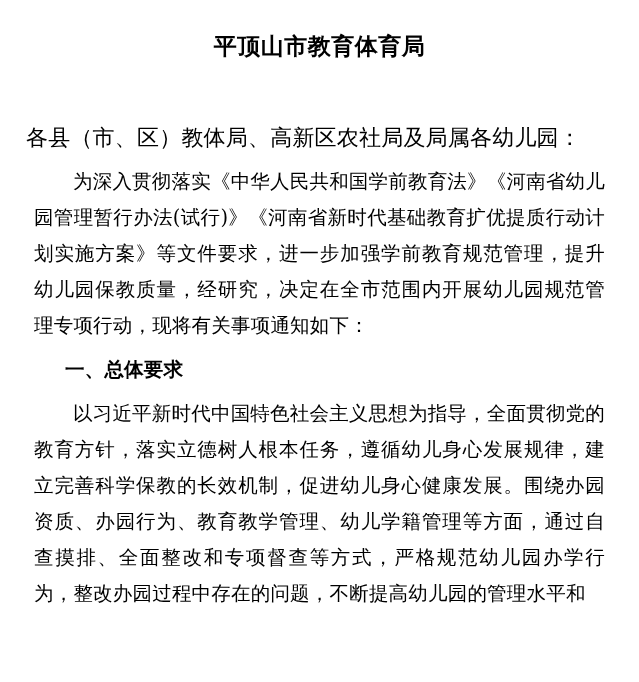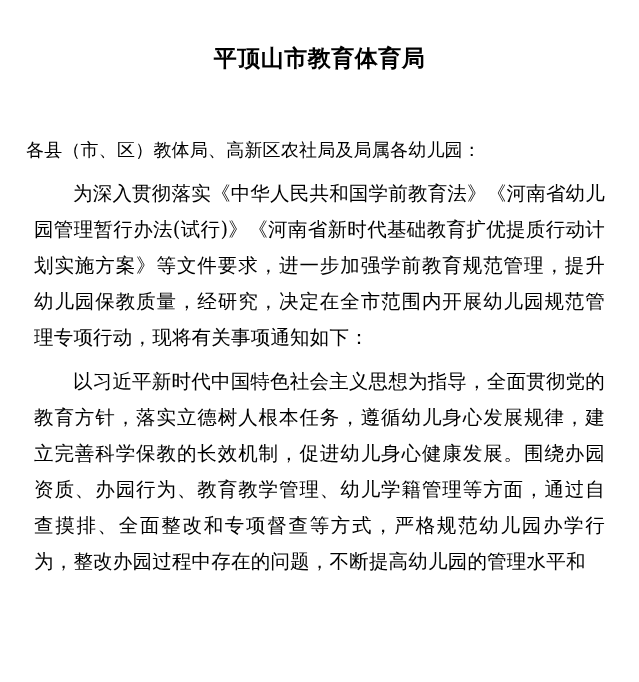--- a/index.html
+++ b/index.html
@@ -20,33 +20,33 @@
     box-sizing: border-box;
     padding: 14px 26px 0 26px;
     background: #ffffff;
   }
   .doc-title {
     text-align: center;
     font-weight: bold;
     font-size: 23px;
     line-height: 40px;
     letter-spacing: 0.5px;
-    margin: 16px 22px;
+    margin: 4px 22px;
     padding-top: 8px;
   }
   .title-line {
     display: block;
   }
   .title-spacer {
     height: 34px;
   }
   .addressee {
-    font-size: 18px;
+    font-size: 22px;
     line-height: 36px;
-    margin-top: 4px;
+    margin-top: 16px;
     letter-spacing: 0.2px;
   }
   .para {
     font-size: 19.5px;
     line-height: 36px;
     text-align: justify;
     text-justify: inter-ideograph;
     text-indent: 2em;
     letter-spacing: 0.2px;
     margin: 8px;
@@ -68,16 +68,17 @@
   <div class="doc-title">
     <span class="title-line">平顶山市教育体育局</span>
   </div>
 
   <div class="title-spacer"></div>
 
   <div class="addressee">各县（市、区）教体局、高新区农社局及局属各幼儿园：</div>
 
   <p class="para">为深入贯彻落实《中华人民共和国学前教育法》《河南省幼儿园管理暂行办法(试行)》《河南省新时代基础教育扩优提质行动计划实施方案》等文件要求，进一步加强学前教育规范管理，提升幼儿园保教质量，经研究，决定在全市范围内开展幼儿园规范管理专项行动，现将有关事项通知如下：</p>
 
+  <p class="section-heading">一、总体要求</p>
 
   <p class="para">以习近平新时代中国特色社会主义思想为指导，全面贯彻党的教育方针，落实立德树人根本任务，遵循幼儿身心发展规律，建立完善科学保教的长效机制，促进幼儿身心健康发展。围绕办园资质、办园行为、教育教学管理、幼儿学籍管理等方面，通过自查摸排、全面整改和专项督查等方式，严格规范幼儿园办学行为，整改办园过程中存在的问题，不断提高幼儿园的管理水平和</p>
 
 </div>
 
 </body></html>

